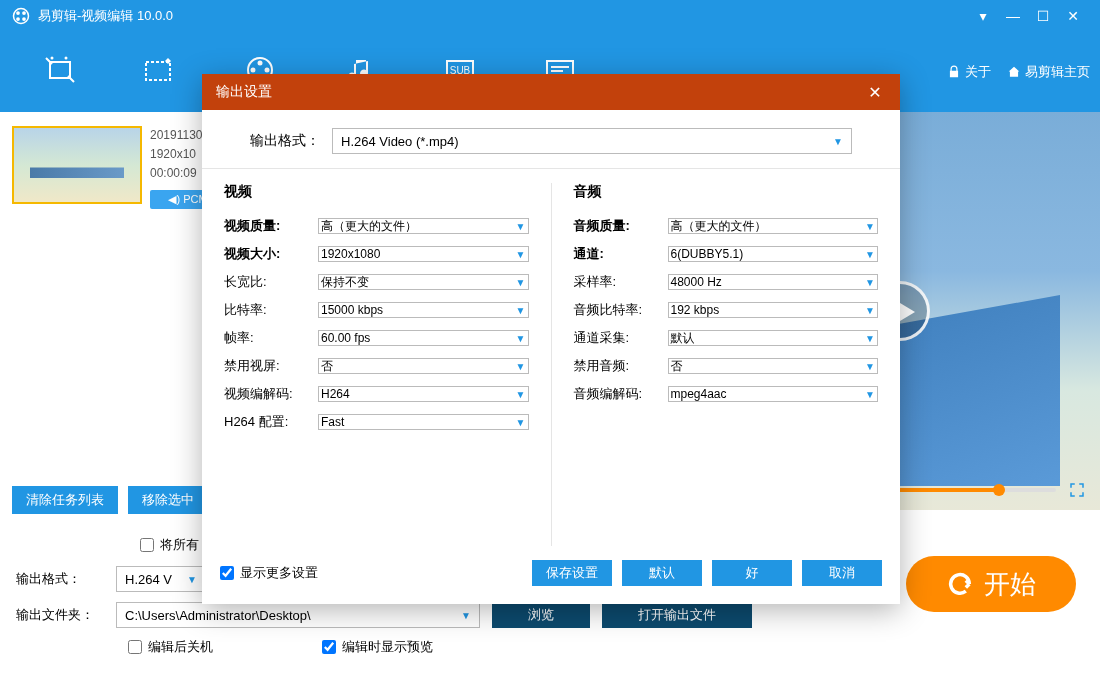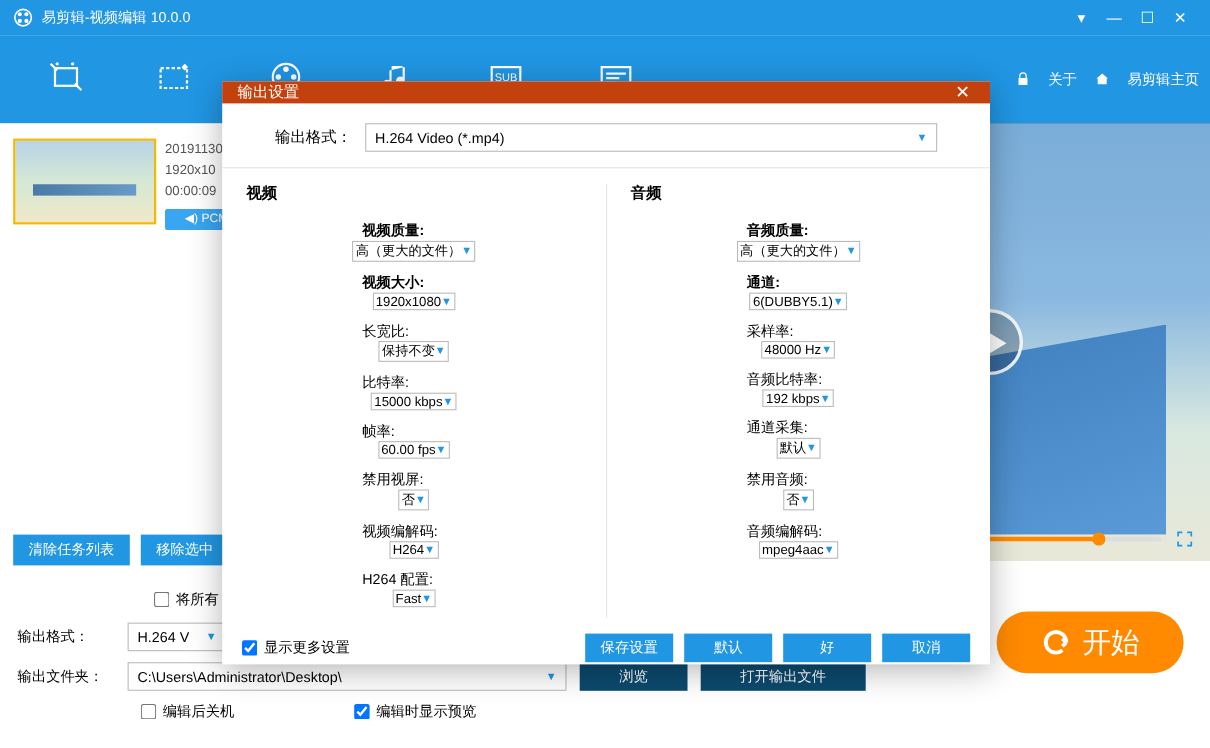--- a/index.html
+++ b/index.html
@@ -10,21 +10,21 @@
 .titlebar .logo { width:18px; height:18px; margin-right:8px; }
 .titlebar .spacer { flex:1; }
 .titlebar .wbtn { width:30px; text-align:center; font-size:14px; cursor:pointer; }
 
 
 .toolbar { height:80px; background:#2196e3; display:flex; align-items:center; padding:0 10px; }
 .tool { width:100px; color:#fff; text-align:center; font-size:13px; cursor:pointer; }
 .tool .ic { height:34px; display:flex; align-items:center; justify-content:center; margin-bottom:4px; }
 .tool .ic svg { width:32px; height:28px; fill:#fff; }
 .toolbar .spacer { flex:1; }
-.tlink { color:#fff; font-size:13px; margin-left:16px; display:flex; align-items:center; gap:16px; cursor:pointer; }
+.tlink { color:#fff; font-size:13px; margin-left:16px; display:flex; align-items:center; gap:4px; cursor:pointer; }
 .tlink svg { width:14px; height:14px; fill:#fff; }
 
 
 .main { display:flex; height:398px; }
 .left { width:700px; padding:14px 12px; border-right:1px solid #e5e5e5; }
 .clip { display:flex; gap:8px; }
 .thumb { width:130px; height:78px; background:linear-gradient(180deg,#b8d4e8 0%,#d4e8d4 50%,#f0e8c8 100%); border:2px solid #f5b800; position:relative; }
 .thumb::after { content:""; position:absolute; inset:24px 16px; background:linear-gradient(90deg,#4a7aa8,#6a9ac8); clip-path:polygon(0 100%,100% 100%,100% 60%,0 60%); }
 .meta { font-size:12px; color:#555; line-height:1.6; }
 .pcm { display:inline-block; margin-top:6px; background:#3aa5f0; color:#fff; font-size:11px; padding:1px 18px; border-radius:2px; }
@@ -40,39 +40,39 @@
 .vol { flex:1; height:4px; background:linear-gradient(to right,#ff8a00 80%,#ddd 80%); border-radius:2px; position:relative; }
 .vol::after { content:""; position:absolute; right:18%; top:-4px; width:12px; height:12px; background:#ff8a00; border-radius:50%; }
 
 
 .actions { position:absolute; left:0; top:478px; width:700px; padding:8px 12px; display:flex; gap:10px; }
 .btn-sm { background:#2196e3; color:#fff; border:none; font-size:13px; padding:5px 14px; cursor:pointer; }
 .lowform { position:absolute; left:0; right:0; top:522px; bottom:0; padding:8px 16px 16px; background:#fff; }
 .chkrow { display:flex; align-items:center; gap:6px; margin:6px 0 12px 124px; font-size:13px; }
 .frow { display:flex; align-items:center; margin:10px 0; font-size:13px; }
 .flabel { width:100px; }
-.fsel { width:399px; height:26px; border:1px solid #bbb; padding:0 8px; font-size:13px; display:flex; align-items:center; justify-content:space-between; background:#fff; }
+.fsel { width:364px; height:26px; border:1px solid #bbb; padding:0 8px; font-size:13px; display:flex; align-items:center; justify-content:space-between; background:#fff; }
 .fsel .tri { color:#2196e3; font-size:10px; }
 .btn-o { background:#0c4a6e; color:#fff; border:none; font-size:13px; padding:4px 36px; margin-left:12px; cursor:pointer; }
 .chkl { display:flex; align-items:center; gap:6px; font-size:13px; }
 .startbtn { position:absolute; right:24px; top:556px; width:170px; height:56px; background:#ff8a00; color:#fff; font-size:26px; border-radius:30px; display:flex; align-items:center; justify-content:center; gap:10px; cursor:pointer; }
 .startbtn svg { width:28px; height:28px; fill:none; stroke:#fff; stroke-width:3; }
 
 
 .modal { position:absolute; left:202px; top:74px; width:698px; height:530px; background:#fff; box-shadow:0 6px 28px rgba(0,0,0,0.3); display:flex; flex-direction:column; }
 .mtitle { height:36px; background:#c2410c; color:#fff; display:flex; align-items:center; padding:0 14px; font-size:14px; }
 .mtitle .spacer { flex:1; }
 .mclose { width:22px; text-align:center; cursor:pointer; font-size:16px; }
 .mhead { padding:18px 48px 14px; display:flex; align-items:center; gap:12px; font-size:14px; }
 .mhead .fsel { width:520px; }
 .mbody { flex:1; display:flex; border-top:1px solid #e5e5e5; padding-top:14px; }
 .col { flex:1; padding:0 22px; }
 .col:first-child { border-right:1px solid #e5e5e5; }
 .colh { font-weight:bold; font-size:14px; margin-bottom:16px; }
-.mrow { display:flex; align-items:center; margin:10px 0; font-size:13px;flex-direction:column; }
+.mrow { display:flex; align-items:center; margin:10px 0; font-size:13px; }
 .mrow .l { width:94px; }
 .mrow.bold .l { font-weight:bold; }
 .msel { flex:1; height:16px; border:1px solid #bbb; padding:0 2px; font-size:12px; display:flex; align-items:center; justify-content:space-between; background:#fff; }
 .msel .tri { color:#2196e3; font-size:10px; }
 .mfoot { padding:14px 18px 18px; display:flex; align-items:center; font-size:13px; }
 .mfoot .spacer { flex:1; }
 .mbtn { background:#2196e3; color:#fff; border:none; font-size:13px; width:80px; height:26px; margin-left:10px; cursor:pointer; }
 input[type=checkbox]{ width:14px; height:14px; }
 </style>
 </head>

